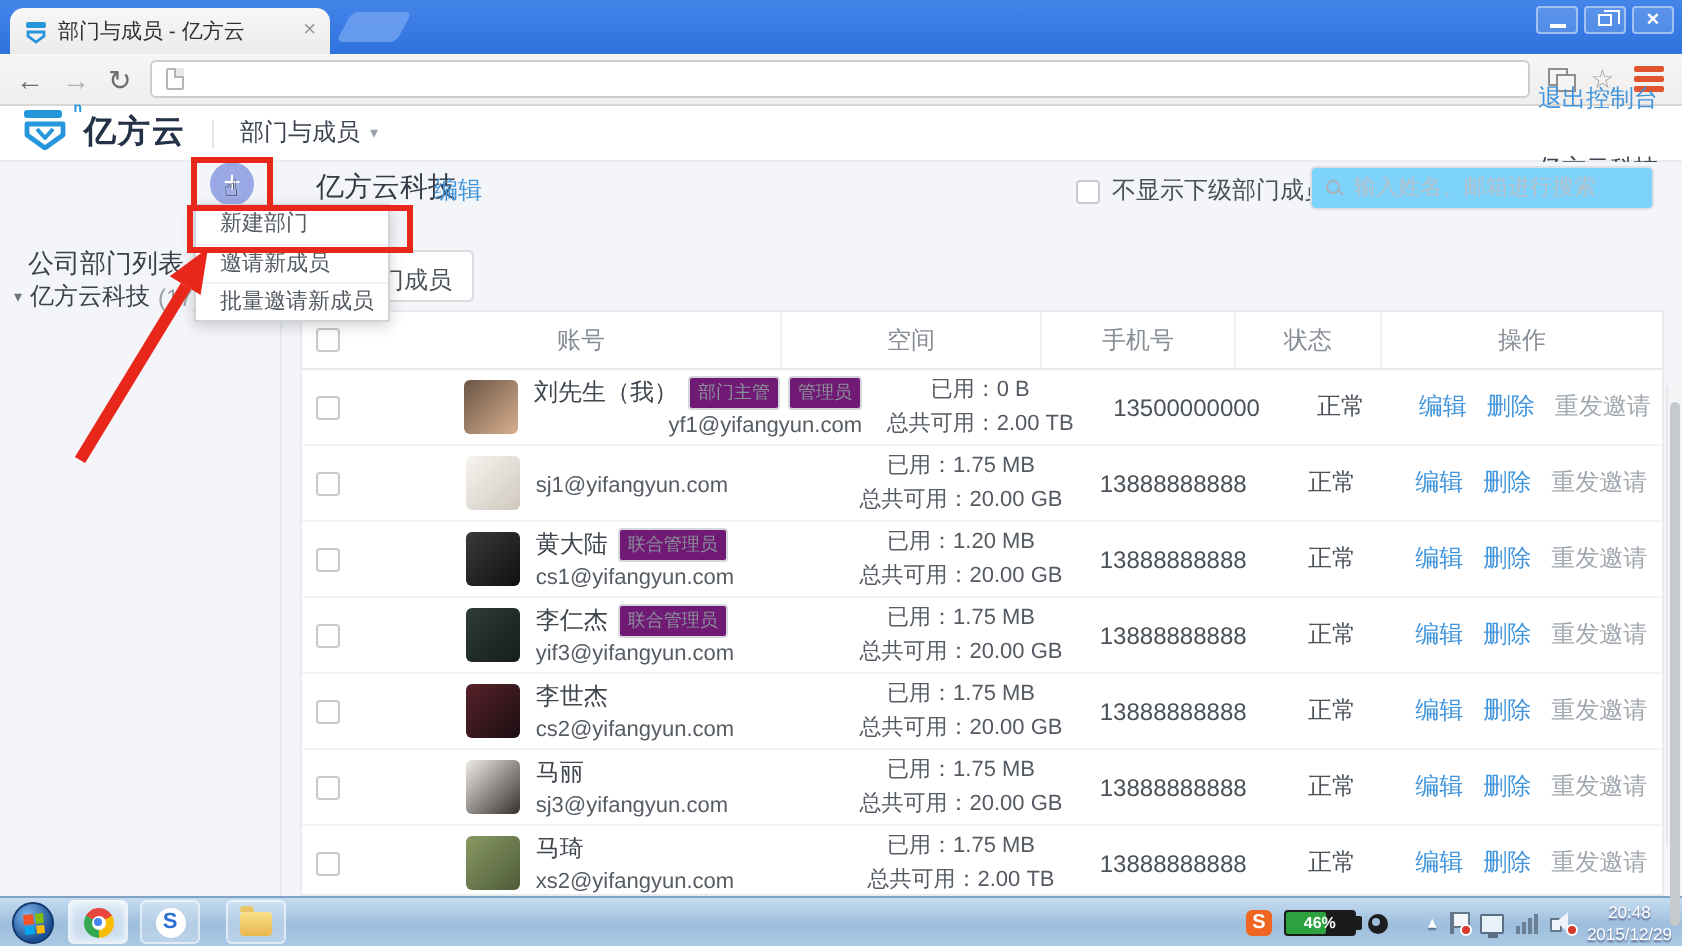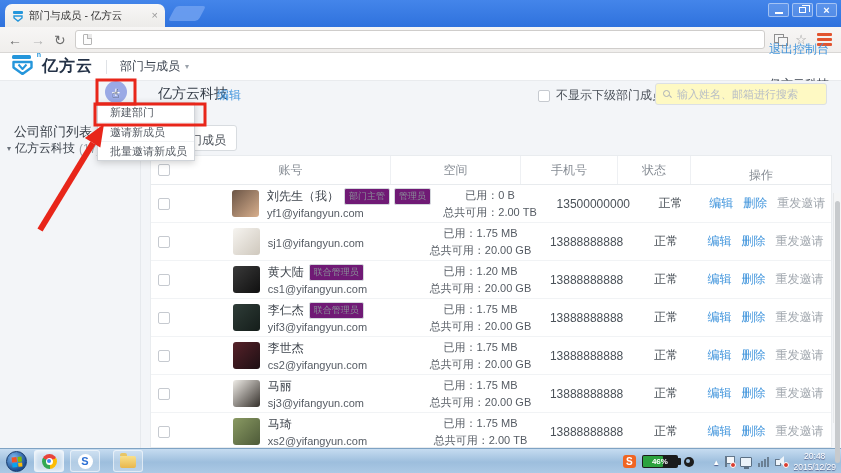--- a/index.html
+++ b/index.html
@@ -71,21 +71,21 @@
   .dept-title { position:absolute; left:158px; top:4px; font-size:14px; color:#333b46; }
   .edit-link { position:absolute; left:217px; top:6px; font-size:12px; color:#3f94dc; }
   .plus-btn { position:absolute; left:105px; top:0; width:22px; height:22px; border-radius:50%;
               background:#9aa9e5; color:#fff; font-size:15px; text-align:center; line-height:21px; }
   .cursor-hand { position:absolute; left:112px; top:6px; font-size:12px; color:#16202e;
                  text-shadow:0 0 2px #fff; z-index:6; }
 
   .filter { position:absolute; left:538px; top:6px; display:flex; align-items:center; gap:6px; }
   .cbx { width:12px; height:12px; background:#fff; border:1px solid #c6cad0; border-radius:2px; }
   .filter-label { font-size:12px; color:#4a5058; }
-  .search { position:absolute; left:655px; top:2px; width:172px; height:22px; background:#fef9c3;
+  .search { position:absolute; left:655px; top:2px; width:172px; height:22px; background:#7dd3fc;
             border:1px solid #dce0e5; border-radius:3px; display:flex; align-items:center; padding:0 7px; gap:6px; }
   .mag { width:8px; height:8px; position:relative; flex:0 0 8px; }
   .mag:before { content:""; position:absolute; left:0; top:0; width:5px; height:5px; border:1px solid #aab0b8; border-radius:50%; }
   .mag:after { content:""; position:absolute; left:6px; top:6px; width:3px; height:1px; background:#aab0b8; transform:rotate(45deg); }
   .search input { border:none; outline:none; width:100%; font-size:11px; color:#555;
                   font-family:"Liberation Sans","DejaVu Sans",sans-serif; background:transparent; }
   .search input::placeholder { color:#b8bec6; }
 
   .partial-btn { position:absolute; left:152px; top:44px; width:85px; height:26px; background:#fff;
                  border:1px solid #d8dce0; border-radius:3px; font-size:12px; color:#4a5058;
@@ -94,29 +94,29 @@
   
   .menu { position:absolute; left:97px; top:21px; width:98px; background:#fff;
           border:1px solid #d0d4d9; box-shadow:0 2px 7px rgba(0,0,0,.18); z-index:5; }
   .menu-item { height:19px; line-height:19px; padding-left:12px; font-size:11px; color:#555b63;
                border-top:1px solid #f0f2f4; white-space:nowrap; background:#fff; }
   .menu-item:first-child { border-top:none; }
 
   
   .card { position:absolute; left:150px; top:74px; width:682px; height:293px; background:#fff;
           border:1px solid #e9ecef; overflow:hidden; }
-  .thead { display:flex; height:29px; align-items:flex-end; border-bottom:1px solid #e8ebee; }
+  .thead { display:flex; height:29px; align-items:center; border-bottom:1px solid #e8ebee; }
   .th { font-size:12px; color:#878d95; text-align:center; }
   .c0{width:40px;} .c1{width:200px;} .c2{width:130px;} .c3{width:97px;} .c4{width:73px;} .c5{width:140px;}
   .th.c1,.th.c2,.th.c3,.th.c4 { border-right:1px solid #eef0f3; height:100%; line-height:29px; }
   .th.c0 { display:flex; justify-content:flex-start; padding-left:7px; align-items:center; height:100%; }
   .trow { display:flex; height:38px; align-items:center; border-bottom:1px solid #f1f3f5; }
   .td { font-size:12px; color:#4a5158; text-align:center; }
   .td.c0 { display:flex; justify-content:flex-start; padding-left:7px; }
-  .td.c1 { display:flex; align-items:center; text-align:left;margin-left:44px; }
+  .td.c1 { display:flex; align-items:center; text-align:right;margin-left:44px; }
   .avatar { width:27px; height:27px; border-radius:3px; margin-right:8px; flex:0 0 27px; }
   .nameline { display:flex; align-items:center; gap:5px; }
   .uname { font-size:12px; color:#3f454d; white-space:nowrap; }
   .badge { font-size:9px; color:#8a9098; border:1px solid #d4d8dc; border-radius:2px;
            padding:1px 4px; background:#701a75; white-space:nowrap; }
   .email { font-size:11px; color:#565c64; margin-top:2px; }
   .td.c2 { font-size:11px; color:#555b63; line-height:1.5; }
   .ops { display:flex; justify-content:center; gap:10px; }
   .op-link { font-size:12px; color:#3f94dc; }
   .op-resend { color:#a2a8af; }

